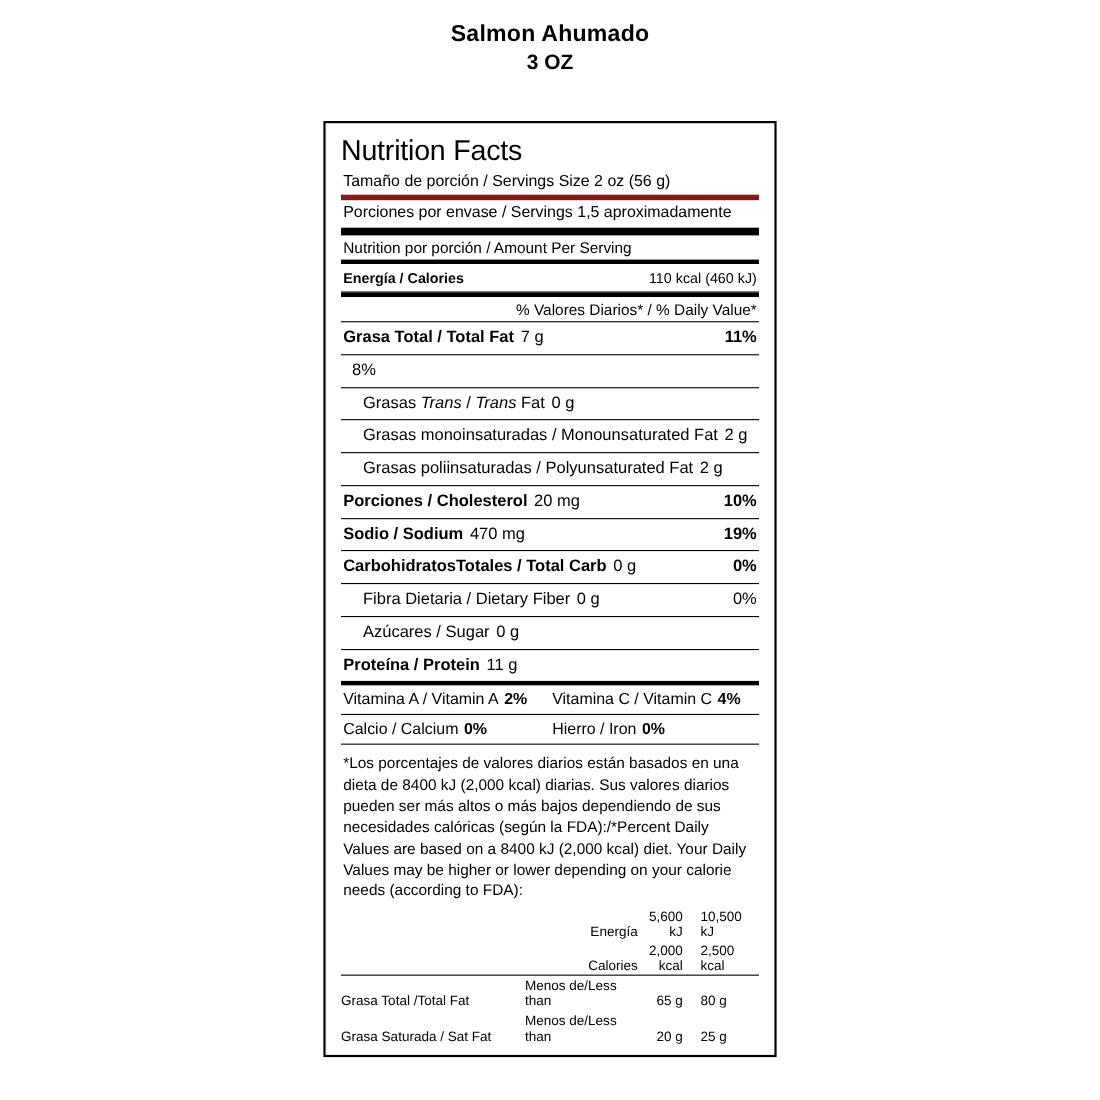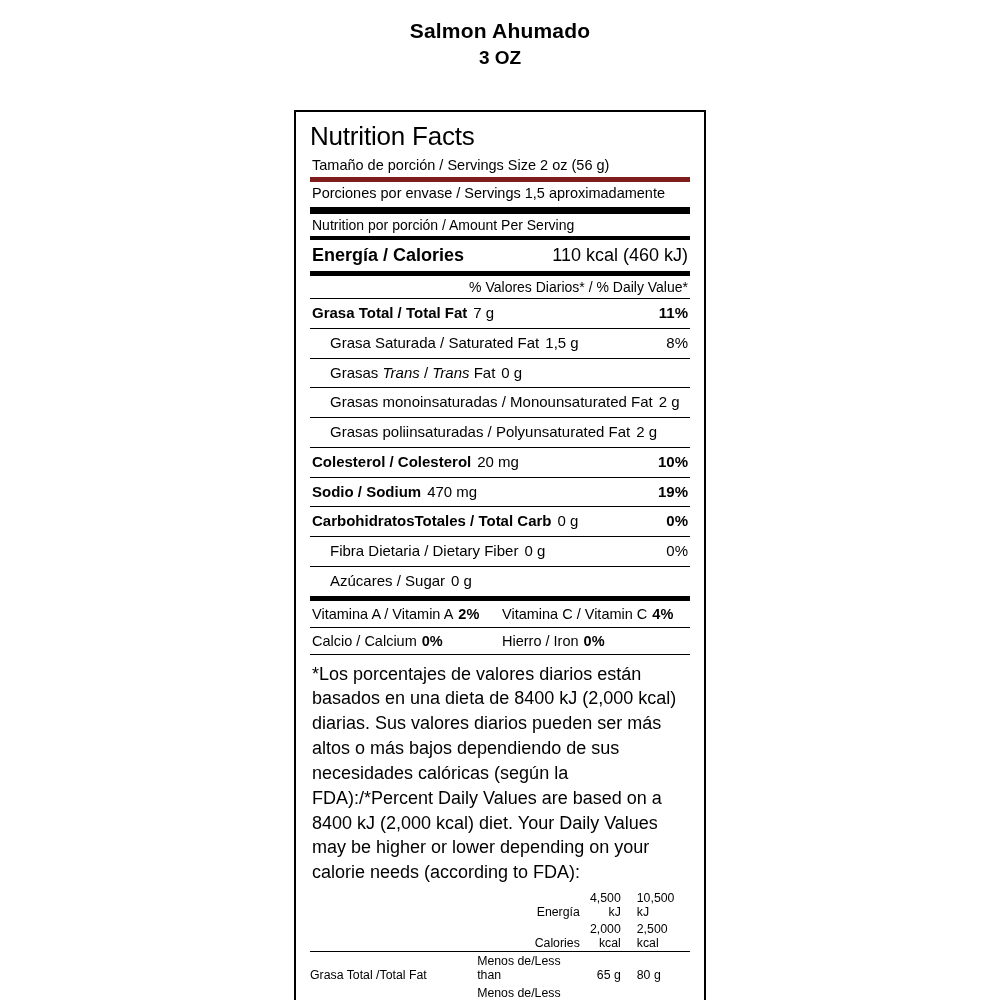--- a/index.html
+++ b/index.html
@@ -106,21 +106,21 @@
 
   .amount-per {
     font-size: 14px;
     padding: 3px 2px 3px 2px;
   }
 
   .energy-row {
     display: flex;
     align-items: flex-end;
     justify-content: space-between;
-    font-size: 18px;
+    font-size: 13px;
     padding: 5px 2px 5px 2px;
   }
   .energy-two {
     display: flex;
     align-items: flex-end;
     justify-content: space-between;
     font-size: 15.5px;
     padding: 4px 2px 5px 2px;
   }
   .energy-two .lbl {
@@ -147,21 +147,21 @@
   .vit-row .cell {
     display: flex;
     align-items: baseline;
     gap: 5px;
   }
   .vit-row .cell.right-cell {
     min-width: 186px;
   }
 
   .footnote {
-    font-size: 18px;
+    font-size: 14px;
     line-height: 1.38;
     padding: 7px 2px 4px 2px;
   }
 
   .dv-table {
     width: 100%;
     border-collapse: collapse;
     font-size: 12.3px;
   }
   .dv-table td {
@@ -223,24 +223,20 @@
     <div class="row">
       <span class="left">
           <span class="b">Grasa Total / Total Fat</span>
           <span>7 g</span>
         </span>
       <span class="right b">11%</span>
     </div>
     <div class="rule-thin"></div>
 
     <div class="row indent">
-      <span class="left">
-          <span>Grasa Saturada / Saturated Fat</span>
-          <span>1,5 g</span>
-        </span>
       <span class="right">8%</span>
     </div>
     <div class="rule-thin"></div>
 
     <div class="row indent">
       <span class="left">
           <span>Grasas <span class="it">Trans</span> / <span class="it">Trans</span> Fat</span>
           <span>0 g</span>
         </span>
       <span class="right"></span>
@@ -260,21 +256,21 @@
       <span class="left">
           <span>Grasas poliinsaturadas / Polyunsaturated Fat</span>
           <span>2 g</span>
         </span>
       <span class="right"></span>
     </div>
     <div class="rule-thin"></div>
 
     <div class="row">
       <span class="left">
-          <span class="b">Colesterol / Colesterol</span>
+          <span class="b">Porciones / Cholesterol</span>
           <span>20 mg</span>
         </span>
       <span class="right b">10%</span>
     </div>
     <div class="rule-thin"></div>
 
     <div class="row">
       <span class="left">
           <span class="b">Sodio / Sodium</span>
           <span>470 mg</span>
@@ -303,20 +299,27 @@
 
     <div class="row indent">
       <span class="left">
           <span>Azúcares / Sugar</span>
           <span>0 g</span>
         </span>
       <span class="right"></span>
     </div>
     <div class="rule-thin"></div>
 
+    <div class="row">
+      <span class="left">
+          <span class="b">Proteína / Protein</span>
+          <span>11 g</span>
+        </span>
+      <span class="right b"></span>
+    </div>
 
     <div class="rule-med"></div>
 
     <div class="vit-row">
       <span class="cell">
           <span>Vitamina A / Vitamin A</span>
           <span class="b">2%</span>
         </span>
       <span class="cell right-cell">
           <span>Vitamina C / Vitamin C</span>
@@ -337,21 +340,21 @@
 
     <div class="rule-thin"></div>
 
     <div class="footnote">*Los porcentajes de valores diarios están basados en una dieta de 8400 kJ (2,000 kcal) diarias. Sus valores diarios pueden ser más altos o más bajos dependiendo de sus necesidades calóricas (según la FDA):/*Percent Daily Values are based on a 8400 kJ (2,000 kcal) diet. Your Daily Values may be higher or lower depending on your calorie needs (according to FDA):</div>
 
     <table class="dv-table">
       <tbody>
           <tr class="dv-head">
         <td class="c-label"></td>
         <td class="c-less">Energía</td>
-        <td class="c-v1">4,500 kJ</td>
+        <td class="c-v1">5,600 kJ</td>
         <td class="c-v2">10,500 kJ</td>
       </tr>
       <tr class="dv-head">
         <td class="c-label"></td>
         <td class="c-less">Calories</td>
         <td class="c-v1">2,000 kcal</td>
         <td class="c-v2">2,500 kcal</td>
       </tr>
       <tr>
             <td colspan="4" style="padding:0">

